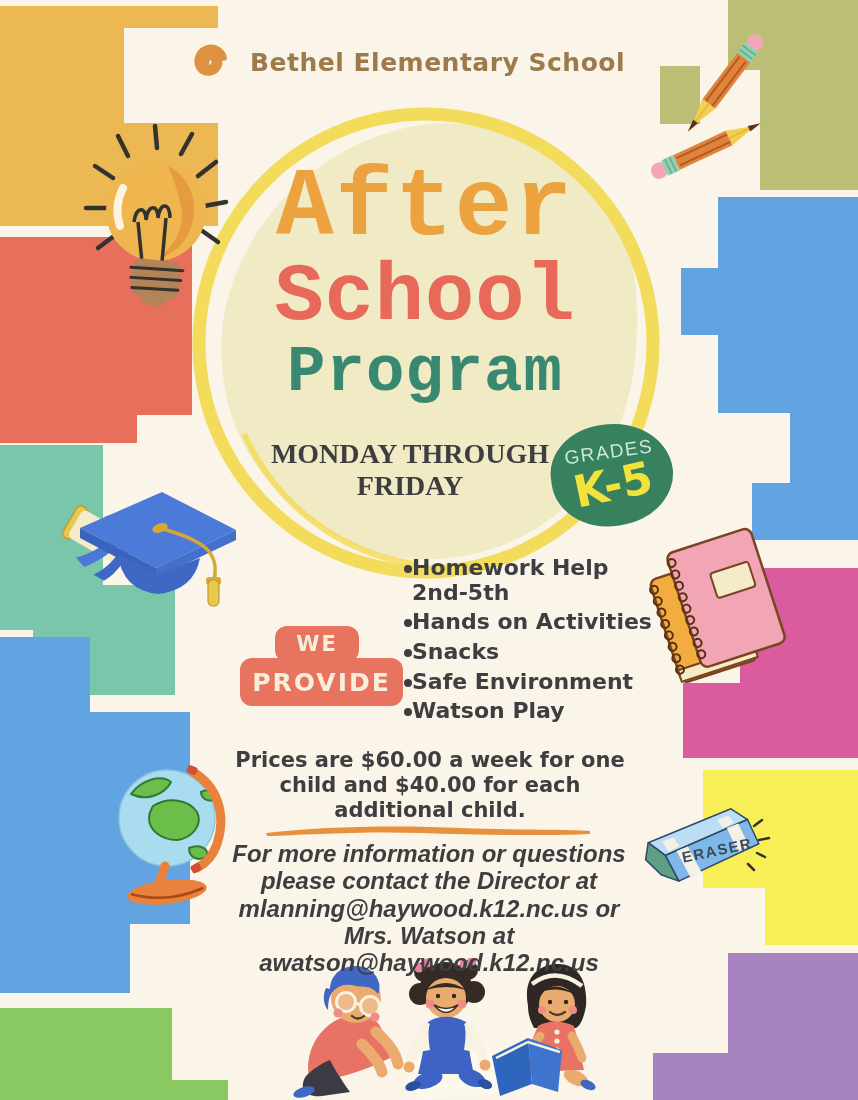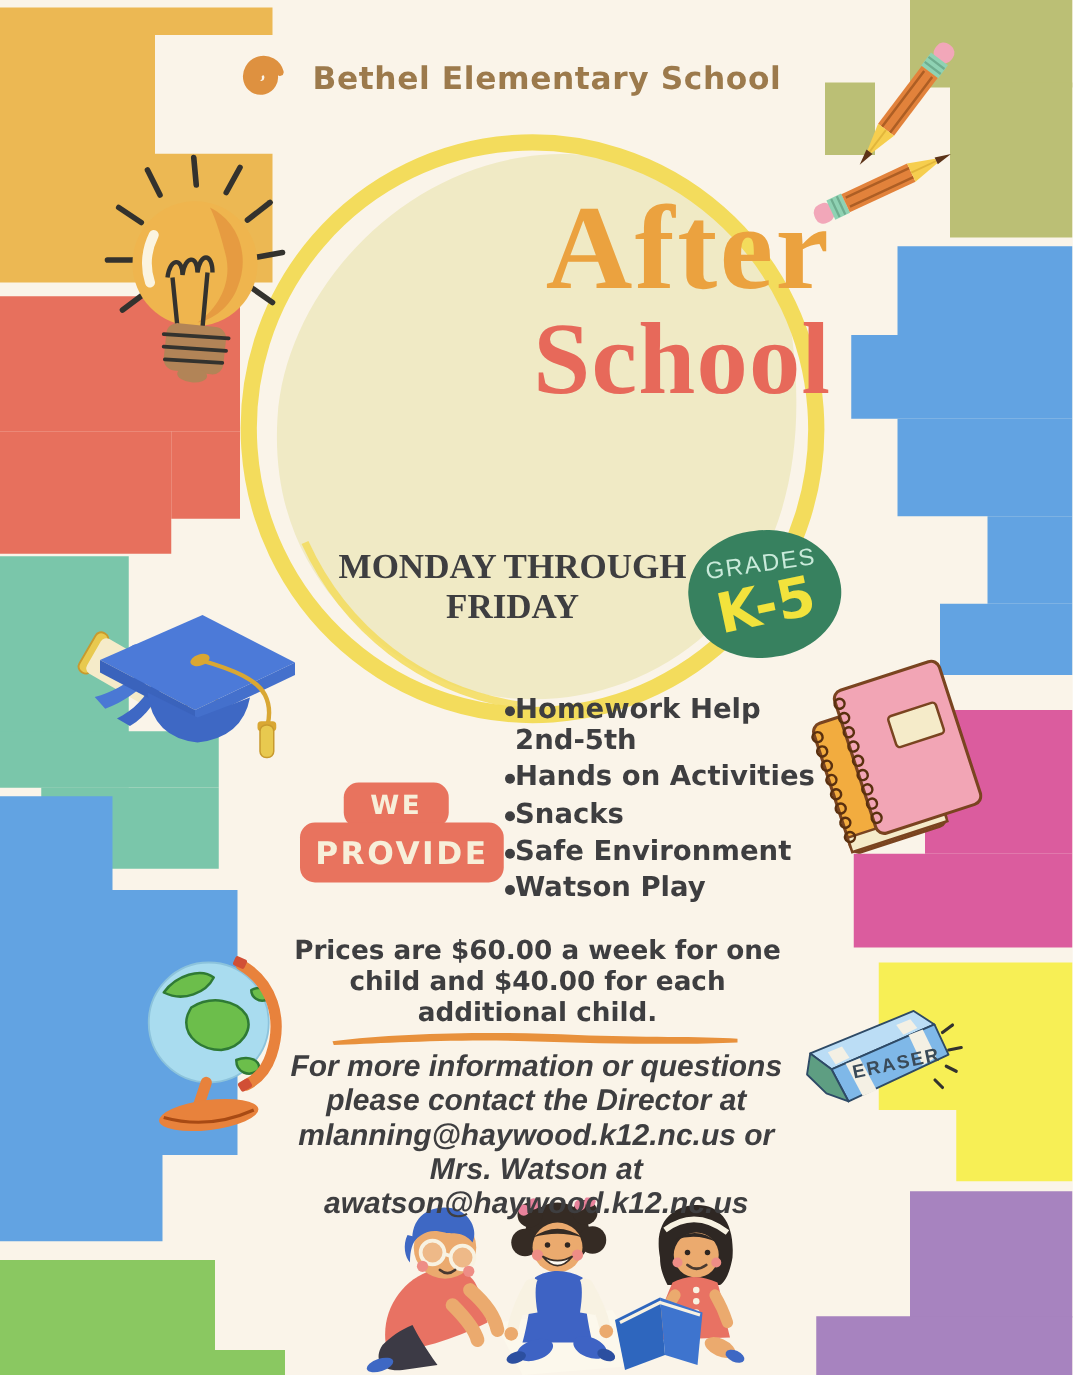--- a/index.html
+++ b/index.html
@@ -13,21 +13,21 @@
   .c-green{background:var(--green-block);}
   .c-olive{background:var(--olive-block);}
   .c-magenta{background:var(--magenta-block);}
   .c-yellow{background:var(--yellow-block);}
   .c-purple{background:var(--purple-block);}
   .art{position:absolute;z-index:3;}
   .bgart{position:absolute;z-index:1;}
   .txt{position:absolute;z-index:4;}
   .school-name{left:250px;top:48px;width:380px;font-family:"DejaVu Sans",sans-serif;
     font-weight:bold;font-size:25px;color:var(--header-brown);letter-spacing:.5px;}
-  .title-wrap{left:185px;top:151px;width:480px;text-align:right;font-family:Liberation Serif, serif;font-weight:bold;}
+  .title-wrap{left:185px;top:162px;width:480px;text-align:center;font-family:Liberation Mono, monospace;font-weight:bold;}
   .t-after{font-size:96px;line-height:.98;color:var(--title-orange);letter-spacing:2px;}
   .t-school{font-size:82px;line-height:1.02;color:var(--title-red);letter-spacing:1px;}
   .t-program{font-size:64px;line-height:1.05;color:var(--title-teal);letter-spacing:1px;}
   .schedule{left:190px;top:438px;width:440px;text-align:center;font-family:Liberation Serif, serif;
     font-weight:bold;font-size:28px;line-height:1.15;color:var(--text-dark);white-space:pre-line;}
   .badge{left:551px;top:424px;width:122px;height:102px;background:var(--badge-green);
     border-radius:47% 53% 50% 50%;transform:rotate(-8deg);display:flex;flex-direction:column;
     align-items:center;justify-content:center;z-index:4;}
   .badge .glabel{font-size:19px;letter-spacing:1.5px;color:var(--badge-label);}
   .badge .gvalue{font-family:"DejaVu Sans",sans-serif;font-weight:bold;font-size:44px;
@@ -101,20 +101,21 @@
   </svg>
 
   <svg class="art" style="left:176px;top:32px" width="64" height="64" viewBox="0 0 64 64">
     <path d="M31,30 a4,4 0 1 1 8,0 a6,6 0 1 1 -12,0 a8.5,8.5 0 1 1 17,0 a11,11 0 1 1 -22,0 a13.5,13.5 0 1 1 27,0" fill="none" stroke="#DE9140" stroke-width="6" stroke-linecap="round" transform="rotate(-15 32 32)"></path>
   </svg>
   <div class="txt school-name">Bethel Elementary School</div>
 
   <div class="txt title-wrap">
     <div class="t-after">After</div>
     <div class="t-school">School</div>
+    <div class="t-program">Program</div>
   </div>
 
   <div class="txt schedule">MONDAY THROUGH
 FRIDAY</div>
   <div class="badge txt">
     <div class="glabel">GRADES</div>
     <div class="gvalue">K-5</div>
   </div>
 
   <div class="pbox pbox2">WE</div>

